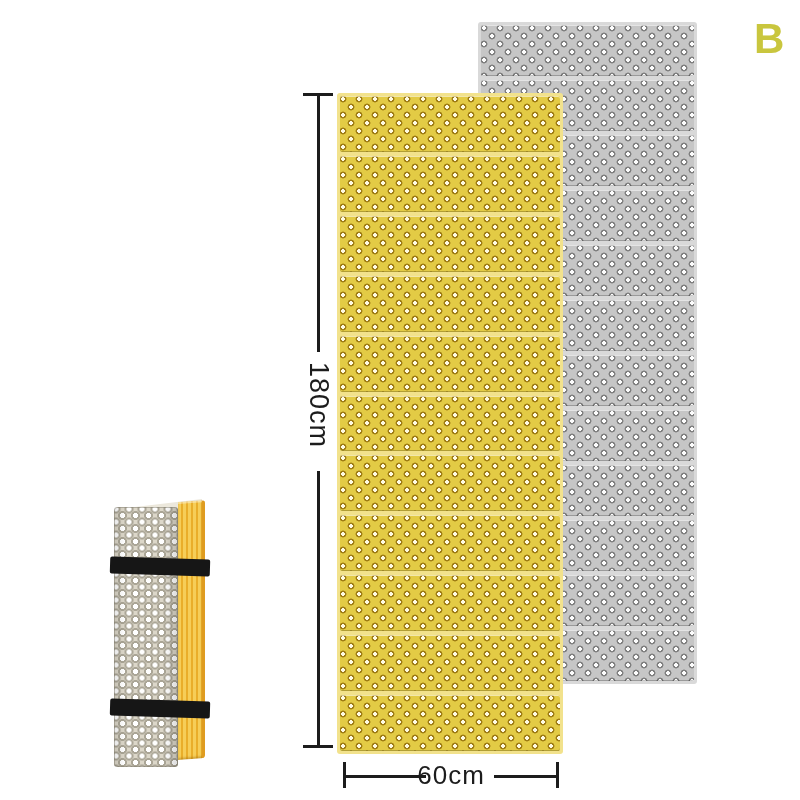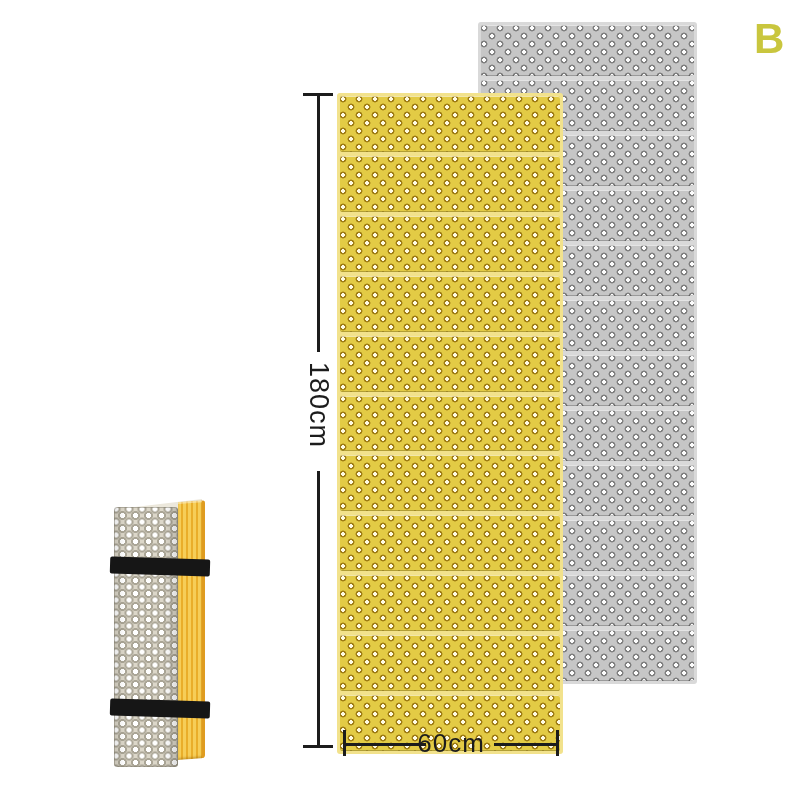--- a/index.html
+++ b/index.html
@@ -35,21 +35,21 @@
   .vdim{position:absolute;left:302px;top:93px;width:33px;height:655px;z-index:3;}
   .vdim .dcap{position:absolute;left:1px;width:30px;height:3px;background:var(--dim);}
   .vdim .dcap.top{top:0;}
   .vdim .dcap.bot{bottom:0;}
   .vdim .vline{position:absolute;left:15px;width:3px;background:var(--dim);}
   .vlabel{
     position:absolute;left:16px;top:312px;
     transform:translate(-50%,-50%) rotate(90deg);
     font-size:27px;color:var(--dimtext);white-space:nowrap;letter-spacing:1px;
   }
-  .hdim{position:absolute;left:343px;top:729px;width:216px;height:28px;z-index:3;}
+  .hdim{position:absolute;left:343px;top:761px;width:216px;height:28px;z-index:3;}
   .hdim .dbar{position:absolute;top:1px;width:3px;height:26px;background:var(--dim);}
   .hdim .dbar.left{left:0;}
   .hdim .dbar.right{right:0;}
   .hdim .hline{position:absolute;top:14px;height:3px;background:var(--dim);}
   .hlabel{
     position:absolute;left:50%;top:14px;transform:translate(-50%,-50%);
     font-size:26px;color:var(--dimtext);white-space:nowrap;letter-spacing:1px;
   }
 
   

